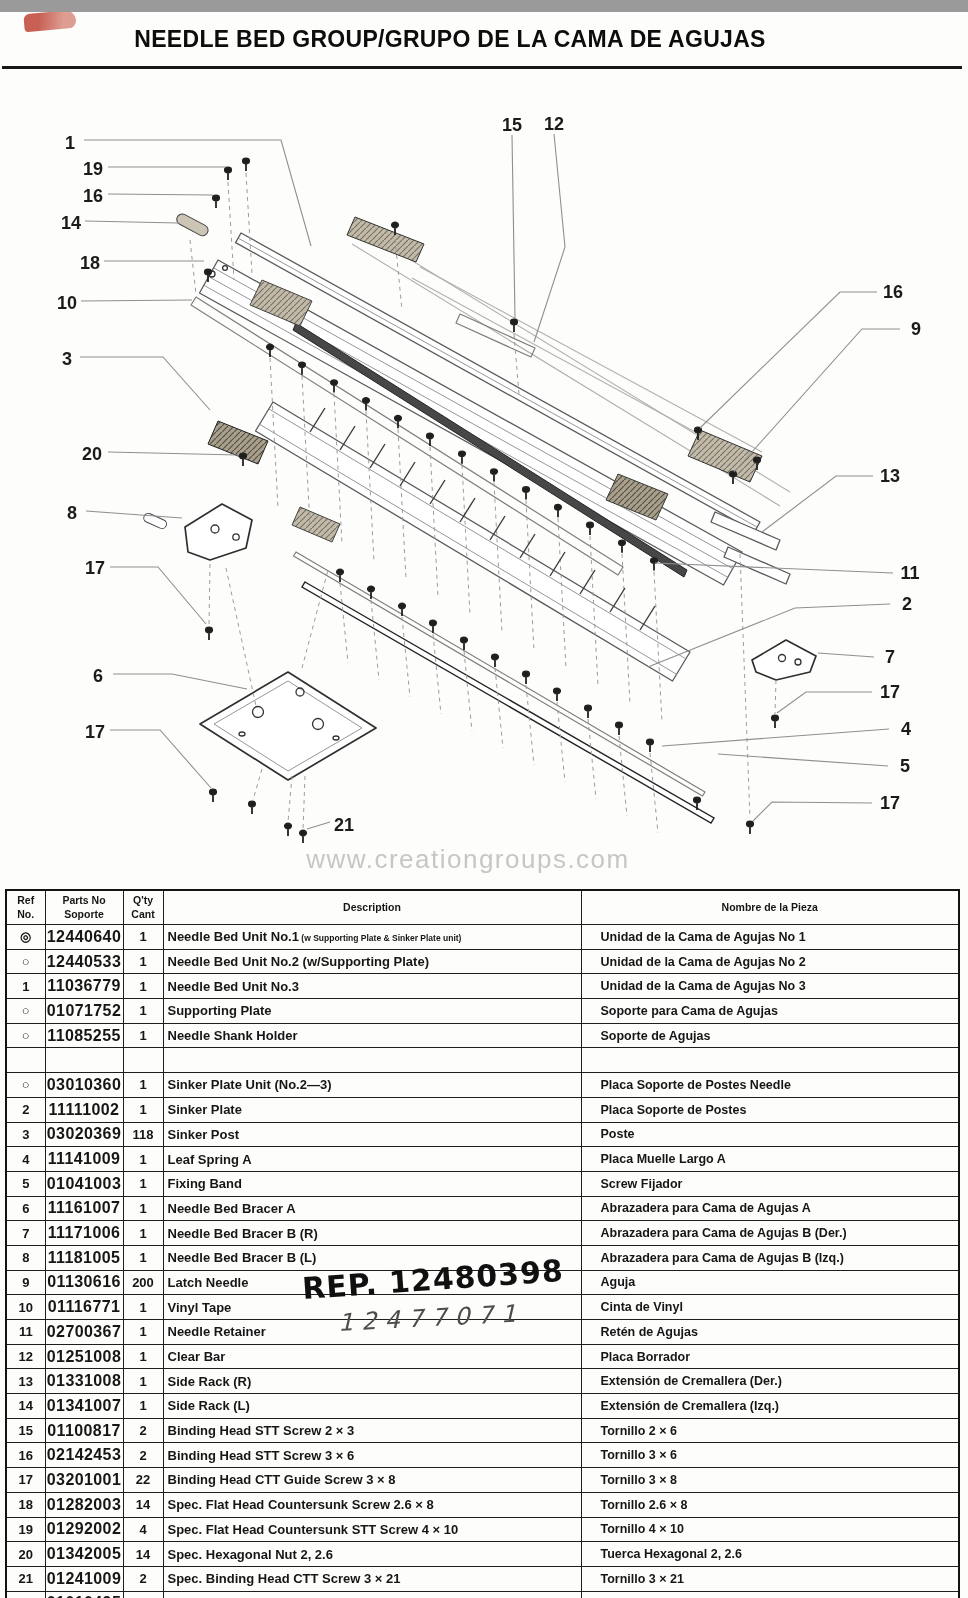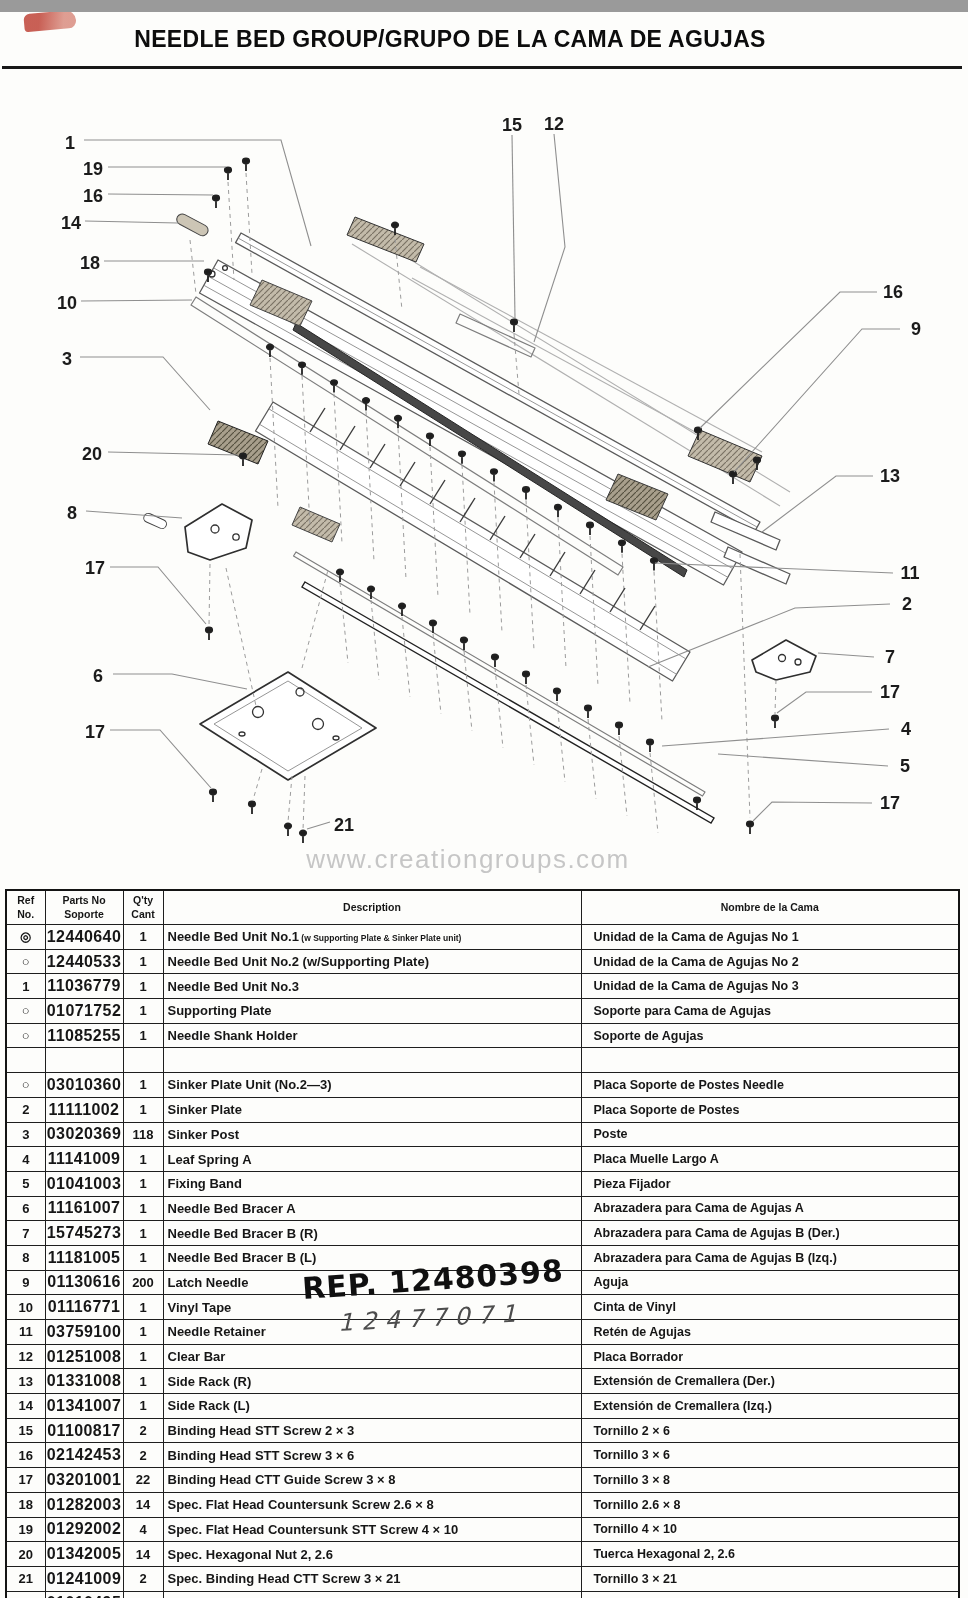--- a/index.html
+++ b/index.html
@@ -30,21 +30,21 @@
   table{border-collapse:collapse;table-layout:fixed;width:953px;border:2.5px solid #141414;
         font-family:"Liberation Sans",sans-serif;color:#161616;}
   th,td{border:1.5px solid #1e1e1e;padding:0;overflow:hidden;white-space:nowrap;}
   thead th{height:33px;font-size:10.5px;font-weight:bold;line-height:1.25;text-align:center;}
   tbody td{height:23.7px;font-weight:bold;}
   td.ref{text-align:center;font-size:13px;}
   td.pn{text-align:center;font-size:16px;letter-spacing:.4px;}
   td.qty{text-align:center;font-size:13px;}
   td.desc{font-size:13px;padding-left:4px;}
   td.desc .sm{font-size:8.5px;font-weight:bold;}
-  td.nom{font-size:12.5px;padding-left:12px;}
+  td.nom{font-size:12.5px;padding-left:19px;}
   .hw1{position:absolute;left:302px;top:1250px;font-size:30px;font-weight:bold;color:#101010;
        transform:rotate(-4deg);letter-spacing:1px;z-index:5;font-family:"DejaVu Sans",sans-serif;}
   .hw2{position:absolute;left:340px;top:1292px;font-size:24px;color:#4d4d4d;
        transform:rotate(-3deg) skewX(-16deg);letter-spacing:8px;z-index:5;
        font-family:"DejaVu Sans",sans-serif;}
 </style>
 </head>
 <body>
 
 <div class="page">
@@ -294,21 +294,21 @@
             <div>Soporte</div>
           </th>
           <th>
             <div>Q'ty</div>
             <div>Cant</div>
           </th>
           <th>
             <div>Description</div>
           </th>
           <th>
-            <div>Nombre de la Cama</div>
+            <div>Nombre de la Pieza</div>
           </th>
         </tr>
       </thead>
       <tbody id="rows">
           <tr>
             <td class="ref">◎</td>
             <td class="pn">12440640</td>
             <td class="qty">1</td>
             <td class="desc">Needle Bed Unit No.1<span class="sm"> (w Supporting Plate &amp; Sinker Plate unit)</span></td>
             <td class="nom">Unidad de la Cama de Agujas No 1</td>
@@ -374,32 +374,32 @@
             <td class="pn">11141009</td>
             <td class="qty">1</td>
             <td class="desc">Leaf Spring A</td>
             <td class="nom">Placa Muelle Largo A</td>
           </tr>
           <tr>
             <td class="ref">5</td>
             <td class="pn">01041003</td>
             <td class="qty">1</td>
             <td class="desc">Fixing Band</td>
-            <td class="nom">Pieza Fijador</td>
+            <td class="nom">Screw Fijador</td>
           </tr>
           <tr>
             <td class="ref">6</td>
             <td class="pn">11161007</td>
             <td class="qty">1</td>
             <td class="desc">Needle Bed Bracer A</td>
             <td class="nom">Abrazadera para Cama de Agujas A</td>
           </tr>
           <tr>
             <td class="ref">7</td>
-            <td class="pn">15745273</td>
+            <td class="pn">11171006</td>
             <td class="qty">1</td>
             <td class="desc">Needle Bed Bracer B (R)</td>
             <td class="nom">Abrazadera para Cama de Agujas B (Der.)</td>
           </tr>
           <tr>
             <td class="ref">8</td>
             <td class="pn">11181005</td>
             <td class="qty">1</td>
             <td class="desc">Needle Bed Bracer B (L)</td>
             <td class="nom">Abrazadera para Cama de Agujas B (Izq.)</td>
@@ -413,21 +413,21 @@
           </tr>
           <tr>
             <td class="ref">10</td>
             <td class="pn">01116771</td>
             <td class="qty">1</td>
             <td class="desc">Vinyl Tape</td>
             <td class="nom">Cinta de Vinyl</td>
           </tr>
           <tr>
             <td class="ref">11</td>
-            <td class="pn">03759100</td>
+            <td class="pn">02700367</td>
             <td class="qty">1</td>
             <td class="desc">Needle Retainer</td>
             <td class="nom">Retén de Agujas</td>
           </tr>
           <tr>
             <td class="ref">12</td>
             <td class="pn">01251008</td>
             <td class="qty">1</td>
             <td class="desc">Clear Bar</td>
             <td class="nom">Placa Borrador</td>

